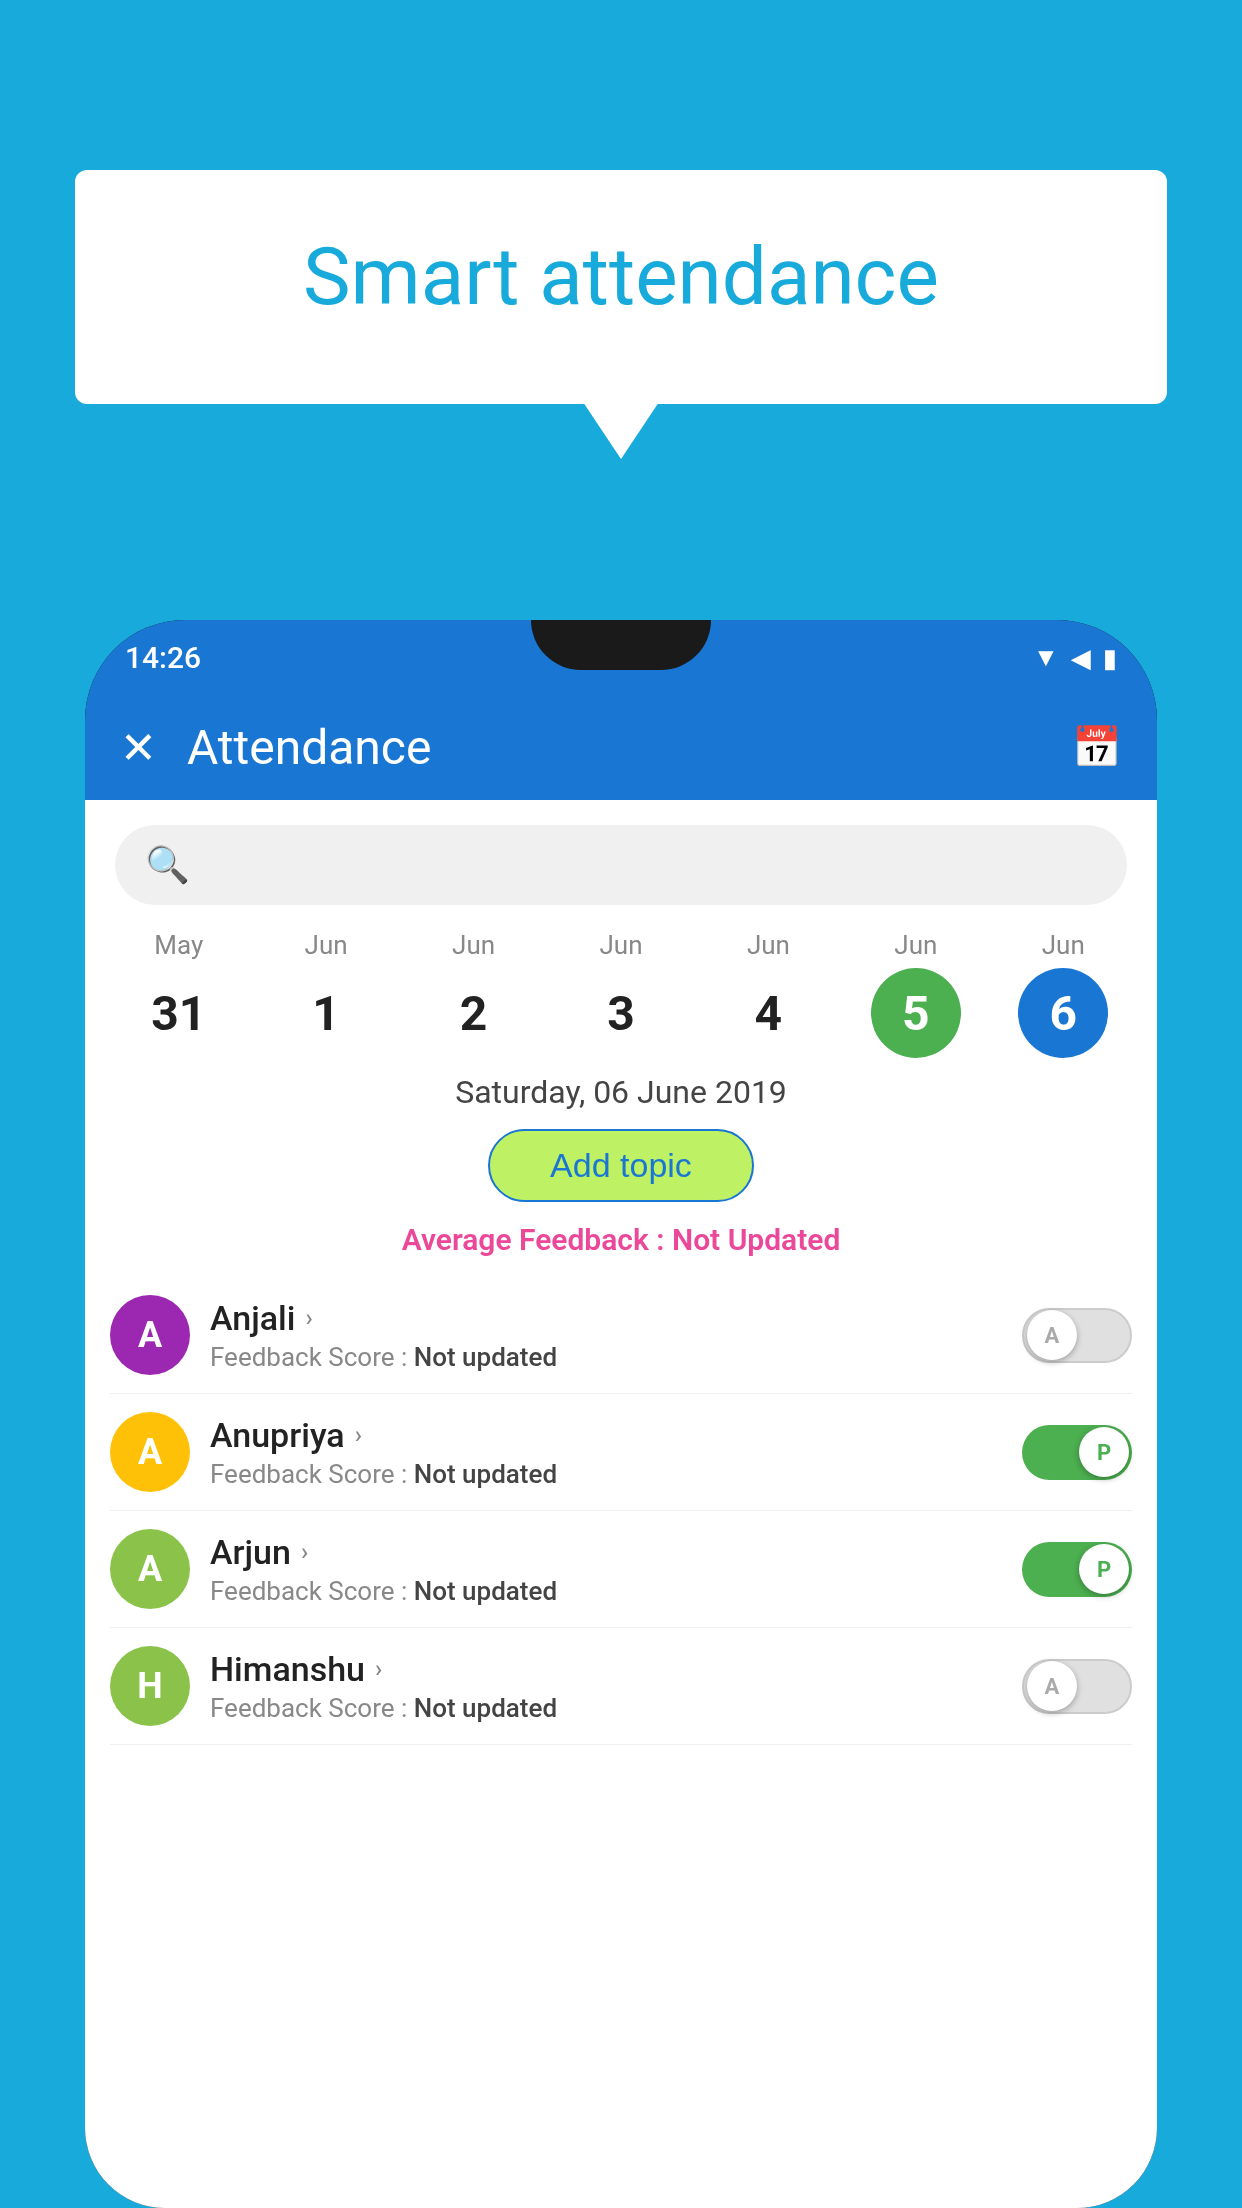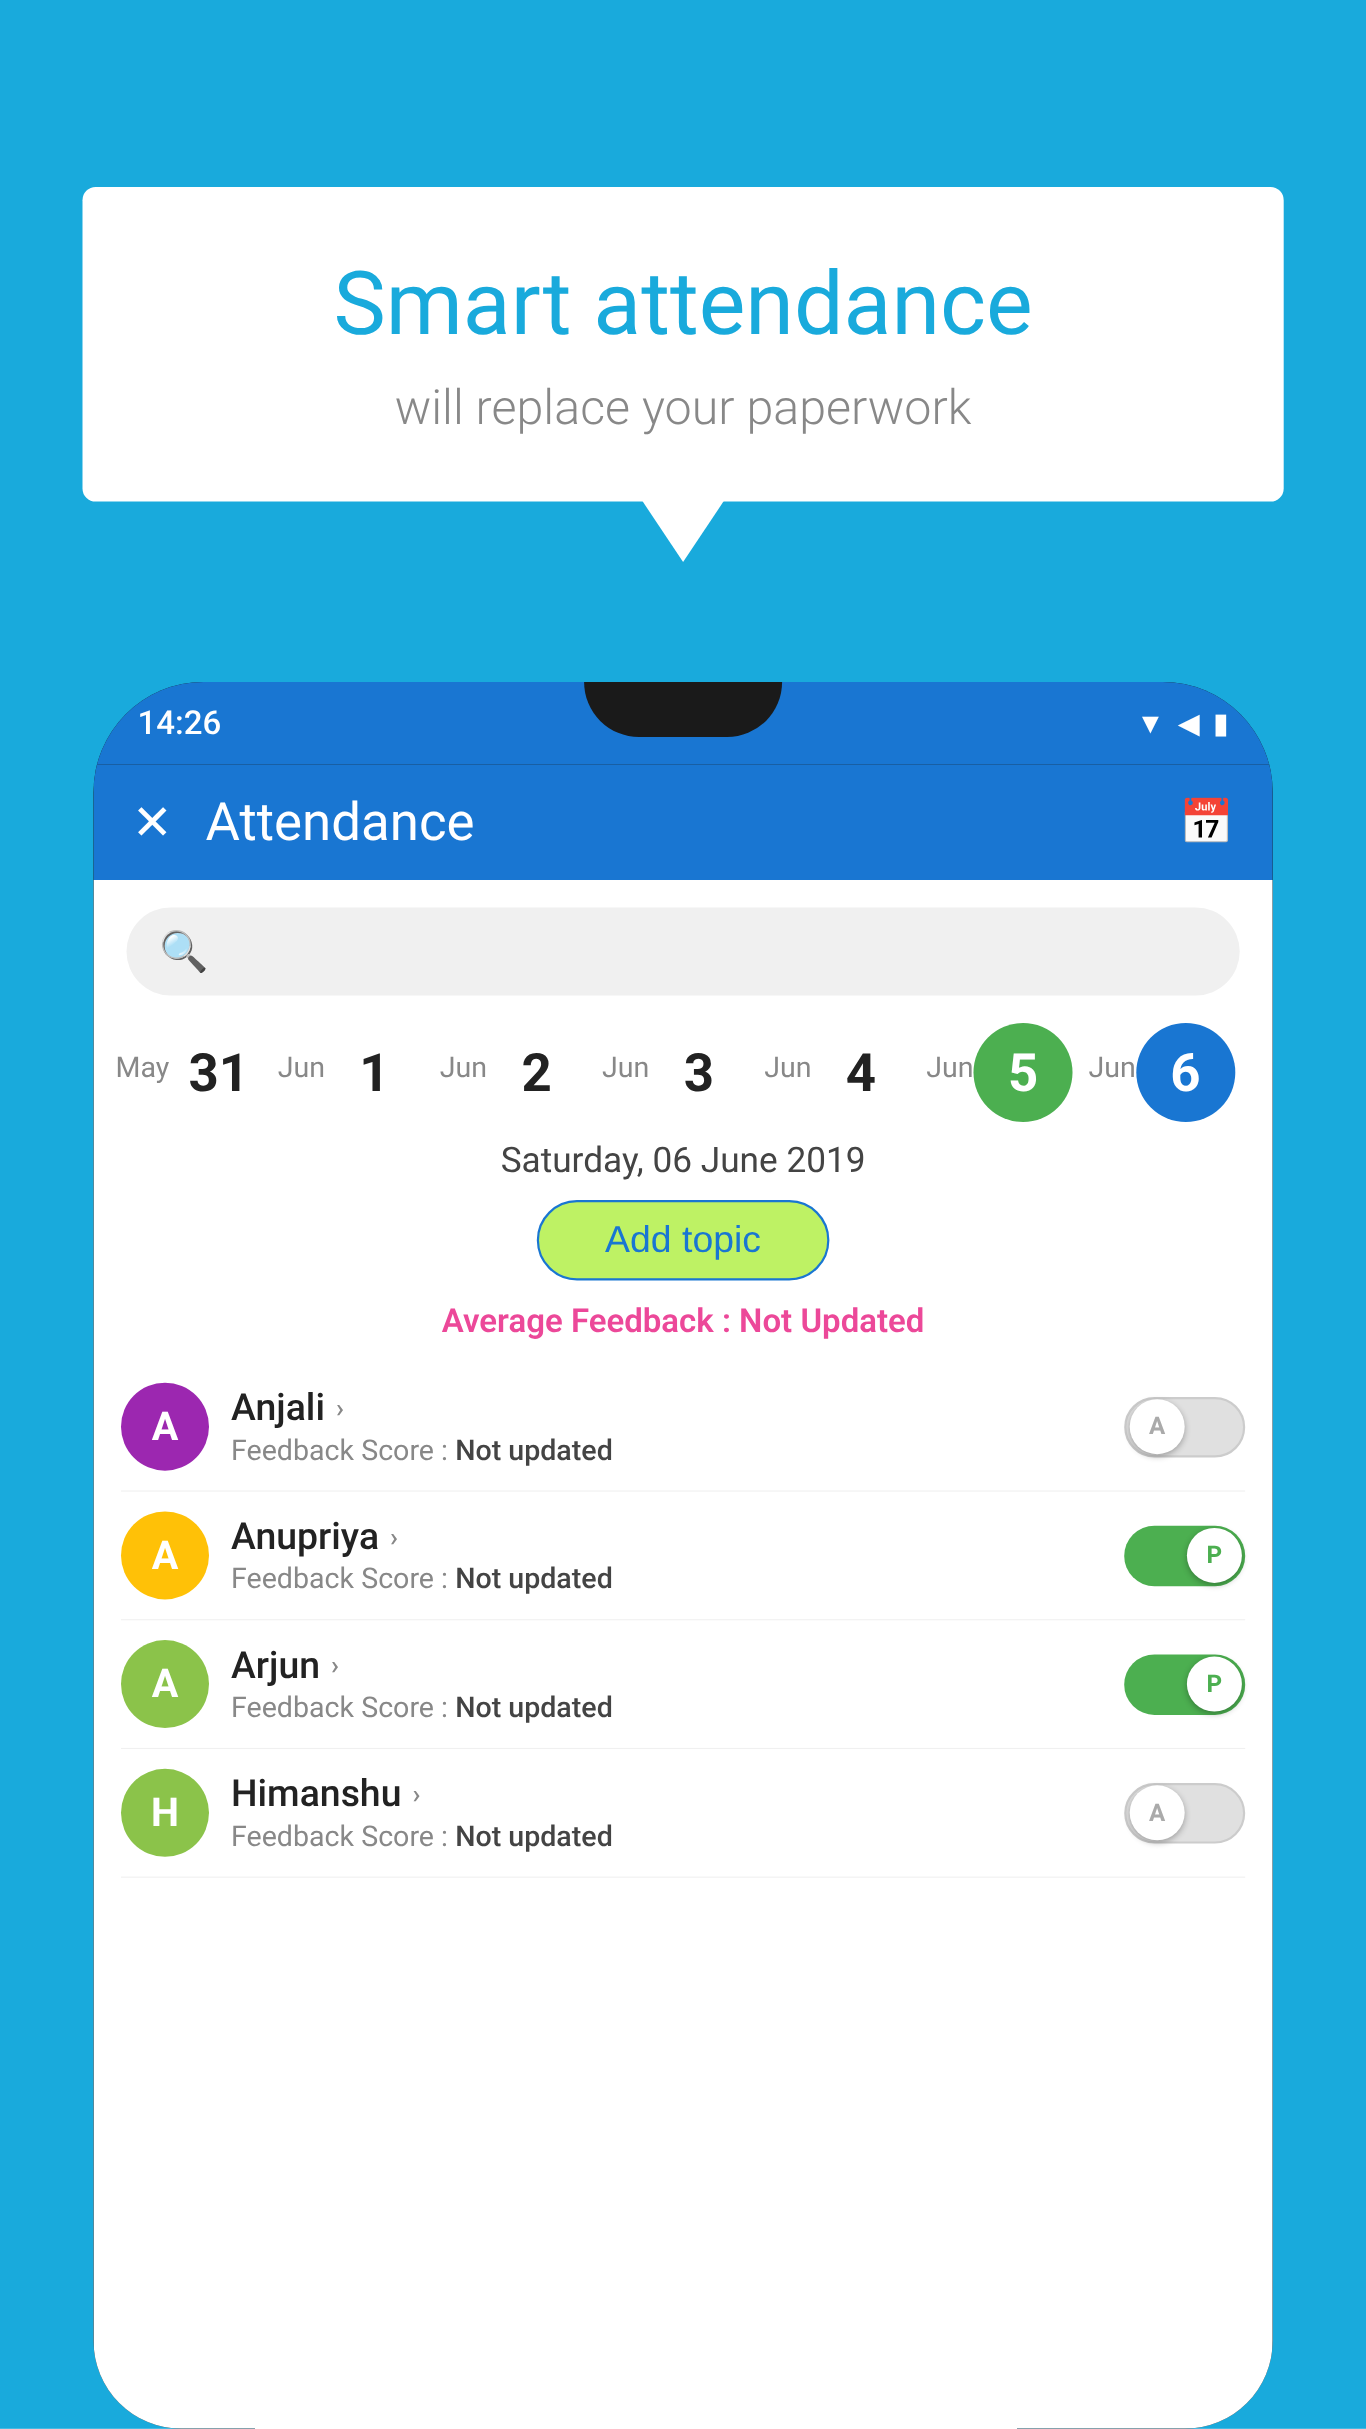--- a/index.html
+++ b/index.html
@@ -157,21 +157,21 @@
     
     .date-strip {
       display: flex;
       align-items: flex-end;
       padding: 0 20px;
       margin-bottom: 15px;
     }
     .date-item {
       flex: 1;
       display: flex;
-      flex-direction: row;
+      flex-direction: column;
       align-items: center;
       cursor: pointer;
     }
     .date-month {
       font-size: 26px;
       color: #888;
       margin-bottom: 8px;
     }
     .date-num {
       font-size: 48px;
@@ -313,21 +313,20 @@
     .toggle-wrap.on .toggle-knob {
       right: 3px;
       color: #4CAF50;
     }
   </style>
 </head>
 <body>
 
 <div class="speech-bubble">
   <div class="speech-bubble-title">Smart attendance</div>
-  <div class="speech-bubble-sub">will replace your paperwork</div>
 </div>
 
 <div class="phone-frame">
 
   <div class="phone-status-bar">
     <span class="status-time">14:26</span>
     <div class="status-icons">
       <span class="status-icon">▼</span>
       <span class="status-icon">◀</span>
       <span class="status-icon">▮</span>

